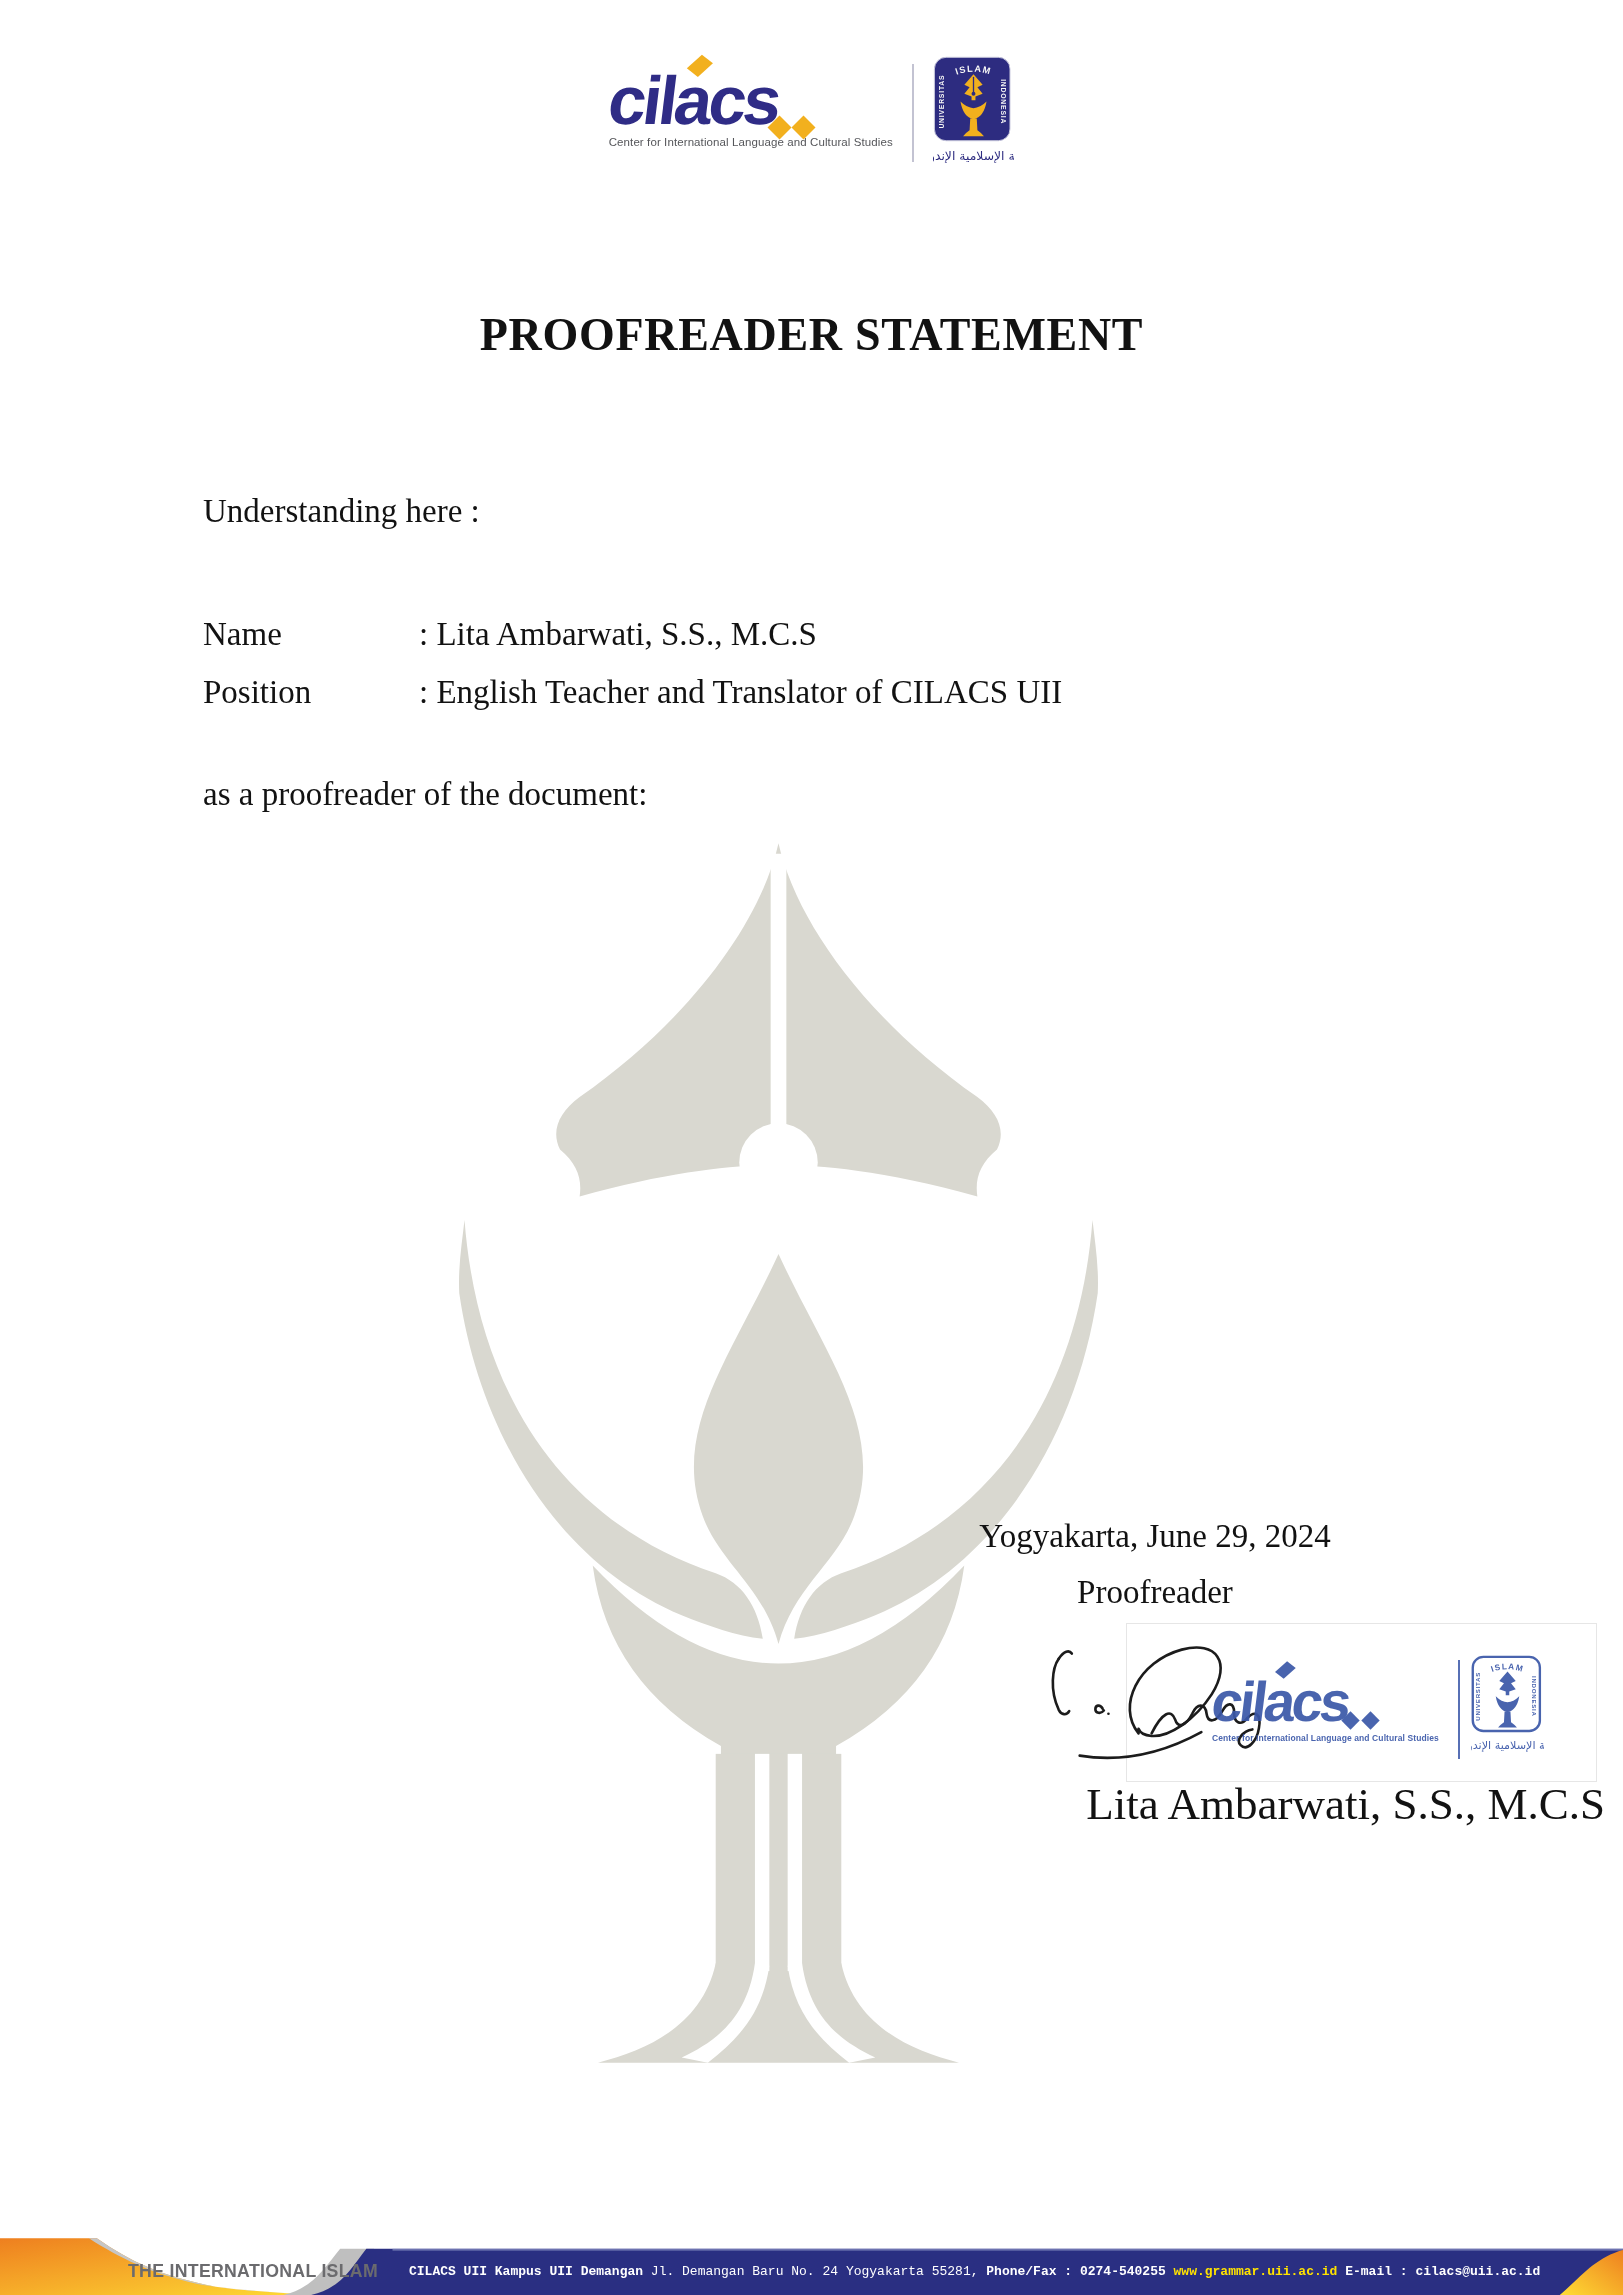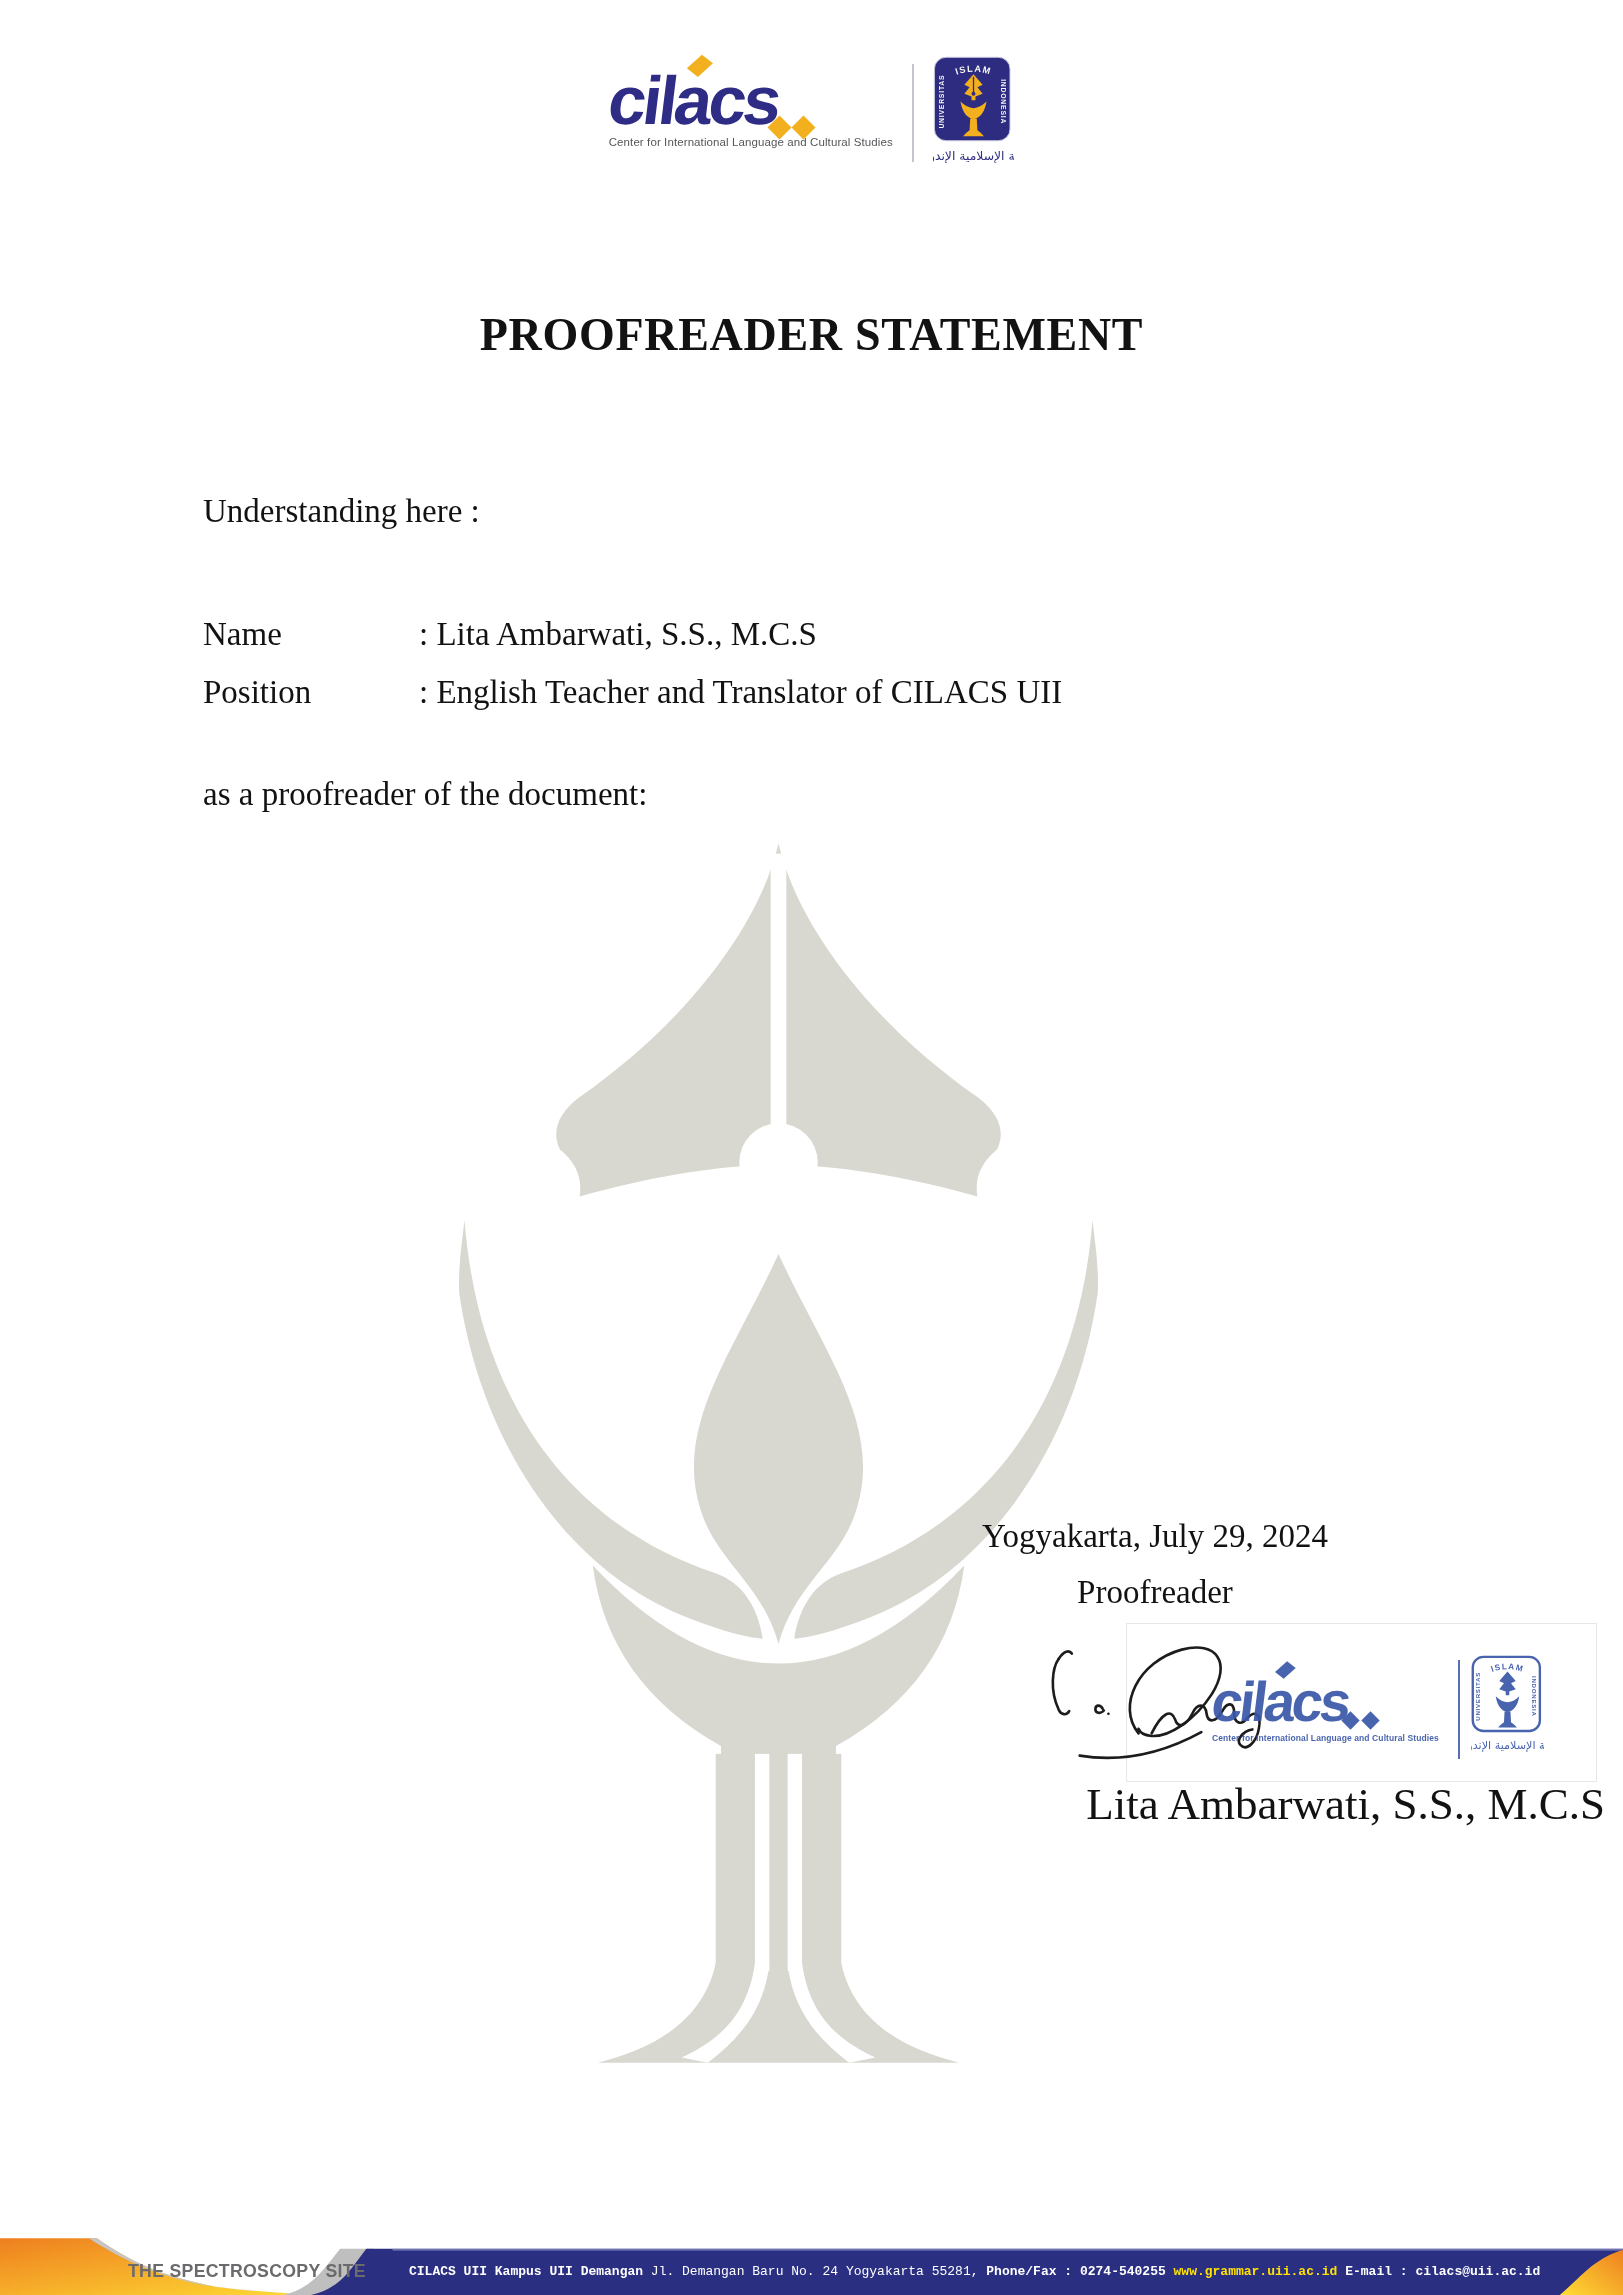--- a/index.html
+++ b/index.html
@@ -137,21 +137,21 @@
     <div class="field-row">
       <span class="field-label">Position</span>
       <span class="field-value">: English Teacher and Translator of CILACS UII</span>
     </div>
   </div>
 
   <div class="as-proof">as a proofreader of the document:</div>
 
 
 
-  <div class="date-line">Yogyakarta, July 29, 2024</div>
+  <div class="date-line">Yogyakarta, June 29, 2024</div>
   <div class="role-line">Proofreader</div>
 
   <div class="sig-area">
     <div class="stamp-box"></div>
 
     <svg class="sig-svg" viewBox="0 0 472 214" fill="none" stroke="#1c1c1c" stroke-width="4" stroke-linecap="round">
       <path d="M30,44 C38,32 46,30 50,36"></path>
       <path d="M30,44 C20,58 16,92 30,122 C34,130 42,131 46,124"></path>
       <path d="M97,120 C93,113 86,115 86,121 C86,127 94,129 99,123"></path>
       <circle cx="106" cy="128" r="2" fill="#1c1c1c" stroke="none"></circle>
@@ -206,17 +206,17 @@
 
     <path d="M0,0 L148,0 C200,36 246,58 330,74 C392,82 452,86 530,88 L0,88 Z" fill="url(#og)"></path>
     <path d="M148,0 C200,36 246,58 330,74 C400,83 470,86 545,88 L505,88 C430,85 340,77 302,70 C232,54 182,30 136,0 Z" fill="#c6c6c6"></path>
 
     <path d="M520,16 C495,46 478,78 428,88 L478,88 C528,78 545,46 572,16 Z" fill="#bfbfbf"></path>
     <path d="M560,16 H2481 V88 H470 C522,78 536,46 560,16 Z" fill="#2a2f82"></path>
     <rect x="600" y="16" width="1881" height="3" fill="#9aa0cf" opacity="0.6"></rect>
 
     <path d="M2481,88 V18 C2438,30 2418,58 2383,88 Z" fill="url(#og2)"></path>
   </svg>
-  <div class="footer-intl">THE SPECTROSCOPY SITE</div>
+  <div class="footer-intl">THE INTERNATIONAL ISLAM</div>
   <div class="footer-text"><span class="b">CILACS UII Kampus UII Demangan </span><span>Jl. Demangan Baru No. 24 Yogyakarta 55281, </span><span class="b">Phone/Fax : 0274-540255 </span><span class="url">www.grammar.uii.ac.id</span><span class="b"> E-mail : cilacs@uii.ac.id</span></div>
 
 </div>
 
 
 </body></html>

